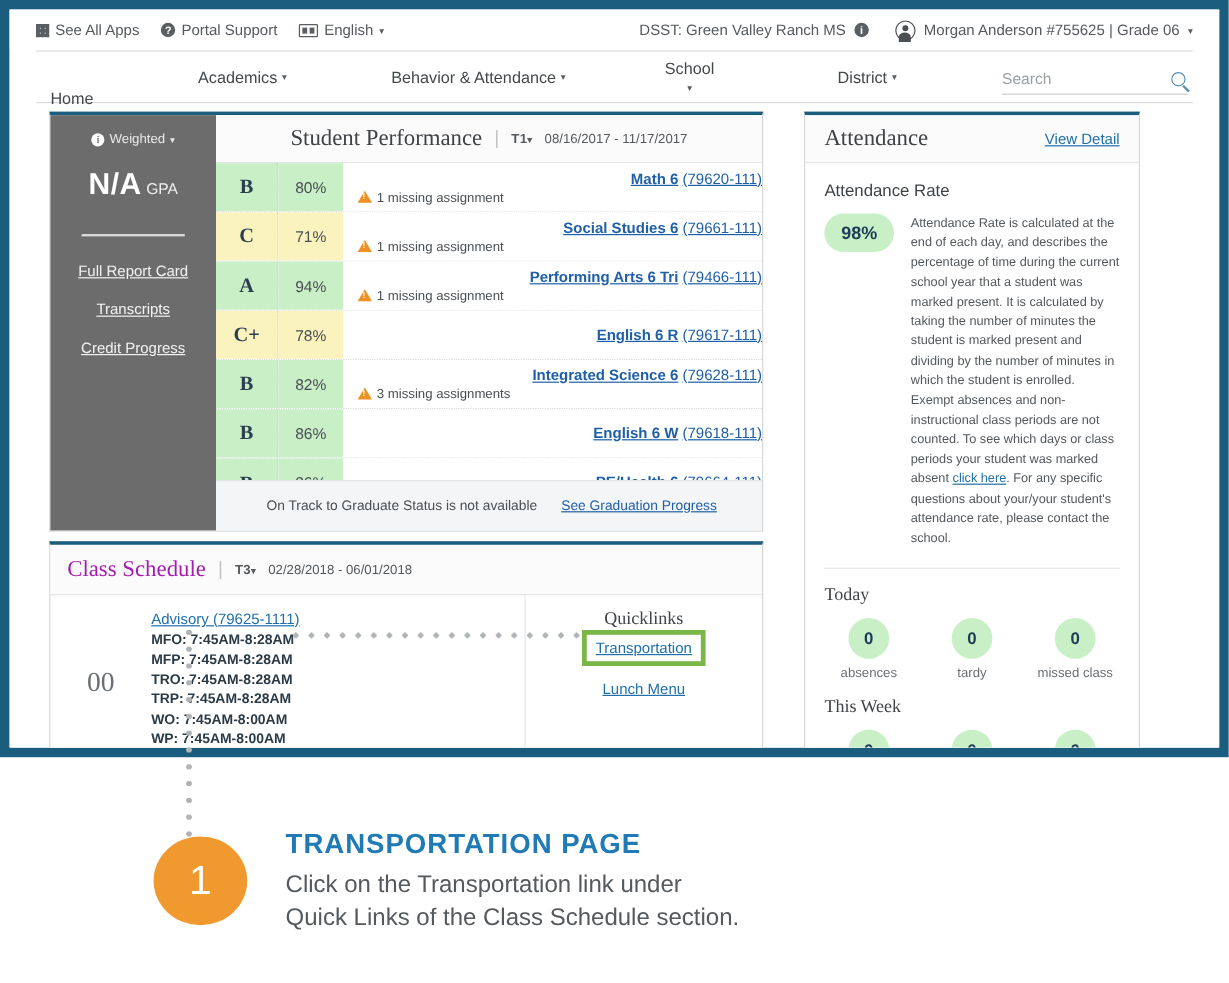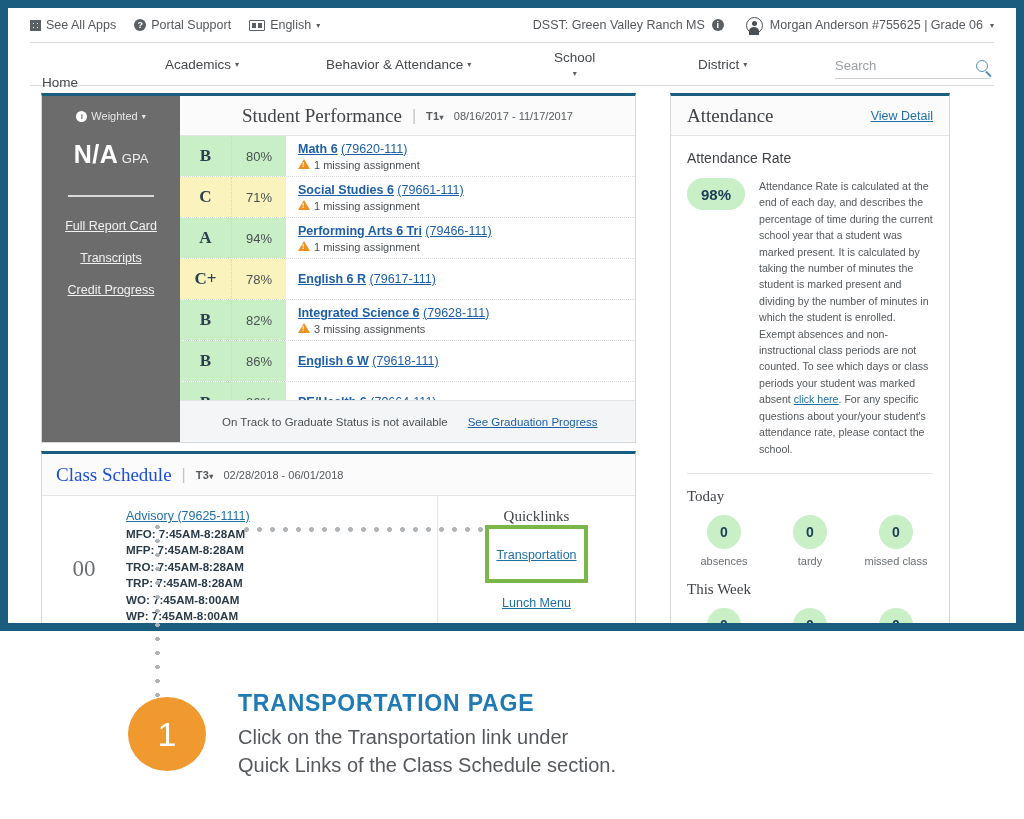--- a/index.html
+++ b/index.html
@@ -158,21 +158,21 @@
   .g-letter {
     width:52px; display:flex; align-items:center; justify-content:center;
     font-family:"Liberation Serif", serif; font-weight:bold; font-size:17px; color:#2c3e50;
     border-right:1px dotted #cfd3d6;
   }
   .g-pct {
     width:54px; display:flex; align-items:center; justify-content:center;
     font-size:13px; color:#4a4f53;
   }
   .g-info { flex:1; padding-left:12px; display:flex; flex-direction:column; justify-content:center; background:#fff;}
-  .g-name { font-size:12.5px; line-height:1.35; }
+  .g-name { font-size:12.5px; line-height:1.35;text-align:right; }
   .g-name a { color:#1f5fa8; text-decoration:underline; font-weight:bold; }
   .g-name span.sec { color:#1f5fa8; text-decoration:underline; font-weight:normal; }
   .g-miss { font-size:11px; color:#4a4f53; display:flex; align-items:flex-start; gap:4px; margin-top:2px;}
   .warn {
     width:0; height:0; border-left:6px solid transparent; border-right:6px solid transparent;
     border-bottom:10px solid #ef9122; position:relative; display:inline-block;
   }
   .warn:after { content:"!"; position:absolute; left:-2px; top:2px; font-size:7px; color:#fff; font-weight:bold;}
   .green { background:#c9efc7; }
   .yellow { background:#faf3bd; }
@@ -222,36 +222,36 @@
   
   .cs-panel {
     position:absolute; left:33px; top:443px; width:595px; height:180px;
     border:1px solid #d5d8da; border-top:3px solid #1b5d7e;
     background:#fff; overflow:hidden;
   }
   .cs-head {
     height:42px; background:#fbfbfb; border-bottom:1px solid #e2e4e6;
     display:flex; align-items:center; padding-left:14px; gap:10px;
   }
-  .cs-title { font-family:"Liberation Serif", serif; font-size:19px; color:#1d4ed8; }
+  .cs-title { font-family:"Liberation Serif", serif; font-size:19px; color:#a21caf; }
   .cs-body { display:flex; height:138px; }
   .cs-left { width:396px; display:flex; padding:12px 0 0 0; border-right:1px solid #e2e4e6; position:relative;}
   .cs-period {
     width:84px; display:flex; align-items:flex-start; justify-content:center;
     font-family:"Liberation Serif", serif; font-size:23px; color:#6a6f73; padding-top:48px;
   }
   .cs-detail { font-size:11.6px; color:#3f4347; line-height:1.42; }
   .cs-detail a { color:#1f6fa8; text-decoration:underline; font-size:12.5px;}
   .cs-detail .tm { font-weight:bold; color:#2b3a47; }
   .cs-right { flex:1; padding-top:12px; text-align:center; position:relative;}
   .ql-title { font-family:"Liberation Serif", serif; font-size:15px; color:#3f4347; }
   .ql-link { font-size:12.5px; color:#1f6fa8; text-decoration:underline; display:inline-block; cursor:pointer;}
   .ql-highlight {
     display:inline-block; border:4px solid #7ab648; background:#fff;
-    padding:16px 7px; margin-bottom:10px;
+    padding:2px 7px; margin-bottom:10px;
   }
 
   
   .dots-h {
     position:absolute; left:240px; top:527px; width:250px; height:5px;
     background-image: radial-gradient(circle, #b0b4b7 2.2px, transparent 2.4px);
     background-size: 13px 5px; background-repeat: repeat-x;
     z-index: 30;
   }
   

